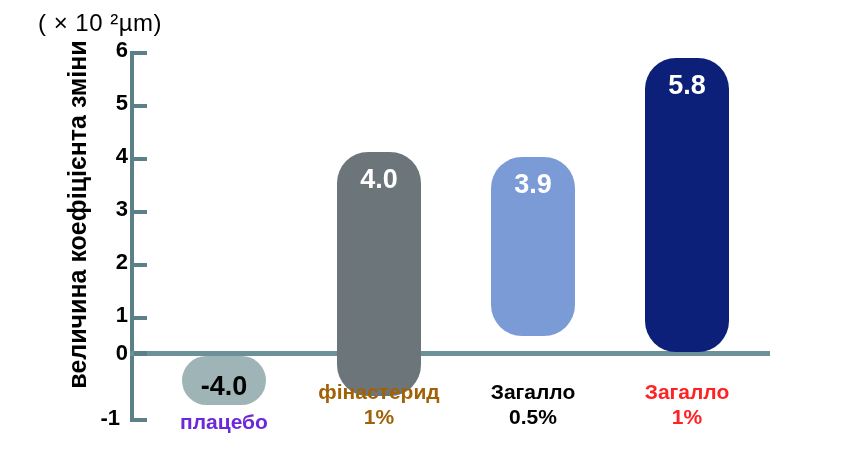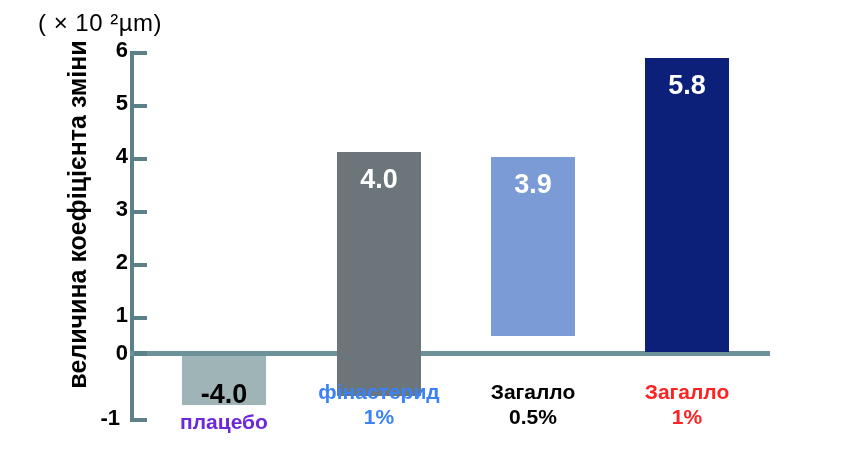--- a/index.html
+++ b/index.html
@@ -15,21 +15,21 @@
   #plot{position:absolute;left:0;top:0;width:852px;height:466px;}
 
   .axis-line{position:absolute;background:#5b8088;}
   #y-axis{left:130px;top:51px;width:4px;height:371px;}
   #zero-line{left:130px;top:351px;width:640px;height:5px;background:#6d9199;}
 
   .tick{position:absolute;left:134px;width:13px;height:4px;background:#5b8088;}
   .tick-label{position:absolute;right:0;width:40px;text-align:right;
       font-size:22px;font-weight:bold;line-height:1;}
 
-  .bar{position:absolute;}
+  .bar{position:absolute;border-radius:31px;}
   .bar-value{position:absolute;width:100%;text-align:center;
       font-size:27px;font-weight:bold;line-height:1;}
 
   .cat-label{position:absolute;text-align:center;font-size:21px;font-weight:bold;line-height:1.18;}
 </style>
 </head>
 <body>
 
 <div id="plot">
 
@@ -53,40 +53,40 @@
   <div class="tick-label" style="left:88px;top:39px">6</div>
   <div class="tick-label" style="left:88px;top:92px">5</div>
   <div class="tick-label" style="left:88px;top:145px">4</div>
   <div class="tick-label" style="left:88px;top:198px">3</div>
   <div class="tick-label" style="left:88px;top:251px">2</div>
   <div class="tick-label" style="left:88px;top:304px">1</div>
   <div class="tick-label" style="left:88px;top:342px">0</div>
   <div class="tick-label" style="left:80px;top:407px">-1</div>
 
   <div class="bar" id="bar-0" style="left: 182px; top: 356px; width: 84px; height: 49px; background: rgb(159, 180, 182);">
-    <div class="bar-value" style="top:25px;color:#000000">-4.0</div>
+    <div class="bar-value" style="top:17px;color:#000000">-4.0</div>
   </div>
 
   <div class="bar" id="bar-1" style="left: 337px; top: 152px; width: 84px; height: 244px; background: rgb(108, 118, 122);">
     <div class="bar-value" style="top:14px;color:#ffffff">4.0</div>
   </div>
 
   <div class="bar" id="bar-2" style="left: 491px; top: 157px; width: 84px; height: 179px; background: rgb(123, 155, 215);">
     <div class="bar-value" style="top:14px;color:#ffffff">3.9</div>
   </div>
 
   <div class="bar" id="bar-3" style="left: 645px; top: 58px; width: 84px; height: 294px; background: rgb(12, 31, 121);">
     <div class="bar-value" style="top:14px;color:#ffffff">5.8</div>
   </div>
 
   <div class="cat-label" style="left:154px;top:410px;width:140px;color:#6d28d9">
     <div>плацебо</div>
   </div>
 
-  <div class="cat-label" style="left:309px;top:380px;width:140px;color:#3b82f6">
+  <div class="cat-label" style="left:309px;top:380px;width:140px;color:#a16207">
     <div>фінастерид</div>
     <div>1%</div>
   </div>
 
   <div class="cat-label" style="left:463px;top:380px;width:140px;color:#000">
     <div>Загалло</div>
     <div>0.5%</div>
   </div>
 
   <div class="cat-label" style="left:617px;top:380px;width:140px;color:#ff2222">

